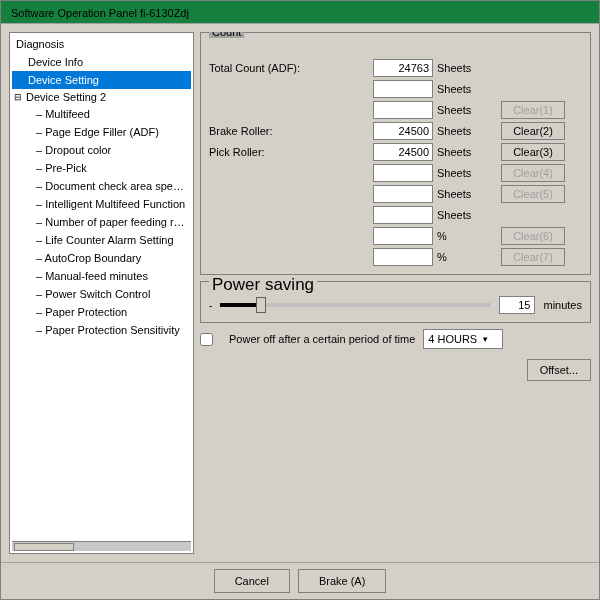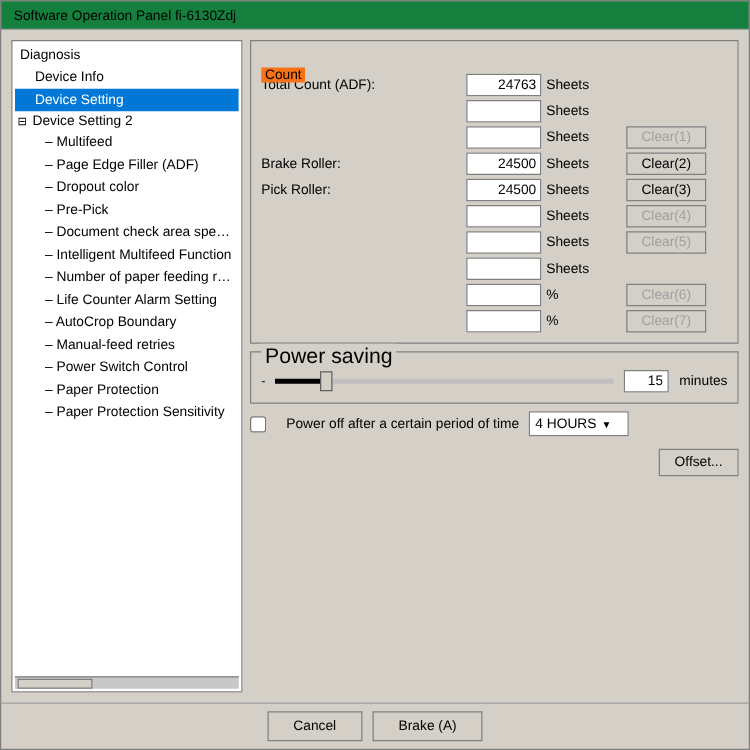--- a/index.html
+++ b/index.html
@@ -79,25 +79,24 @@
     .group-box {
       border: 1px solid #808080;
       padding: 4px 8px 8px 8px;
       position: relative;
       background: #d4d0c8;
     }
     .group-box-title {
       position: absolute;
       top: -7px;
       left: 8px;
-      background: #f97316;
+      background: #a3a3a3;
       padding: 0 3px;
       font-size: 11px;
       color: #000;
-      margin-top: 28px;
     }
     .count-grid {
       display: grid;
       grid-template-columns: 160px 60px 60px 70px;
       row-gap: 3px;
       column-gap: 4px;
       align-items: center;
       margin-top: 22px;
     }
     .count-label {
@@ -312,21 +311,21 @@
           <div class="sidebar-item indent2">
             <span>–</span> <span>Number of paper feeding retries</span>
           </div>
           <div class="sidebar-item indent2">
             <span>–</span> <span>Life Counter Alarm Setting</span>
           </div>
           <div class="sidebar-item indent2">
             <span>–</span> <span>AutoCrop Boundary</span>
           </div>
           <div class="sidebar-item indent2">
-            <span>–</span> <span>Manual-feed retries</span>
+            <span>–</span> <span>Manual-feed minutes</span>
           </div>
           <div class="sidebar-item indent2">
             <span>–</span> <span>Power Switch Control</span>
           </div>
           <div class="sidebar-item indent2">
             <span>–</span> <span>Paper Protection</span>
           </div>
           <div class="sidebar-item indent2">
             <span>–</span> <span>Paper Protection Sensitivity</span>
           </div>

